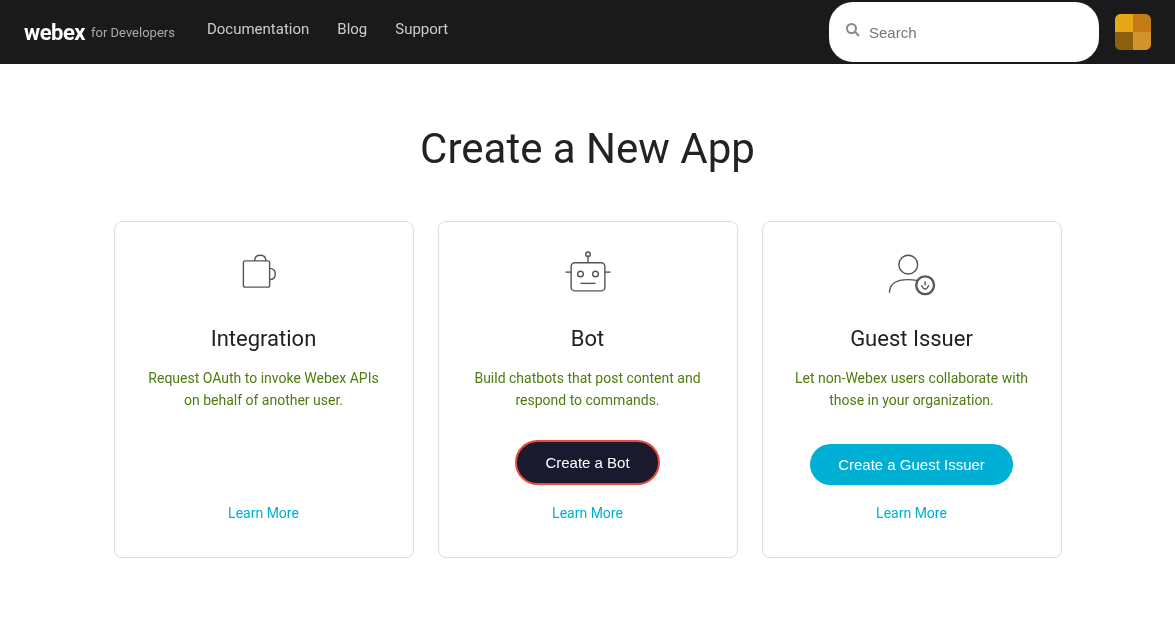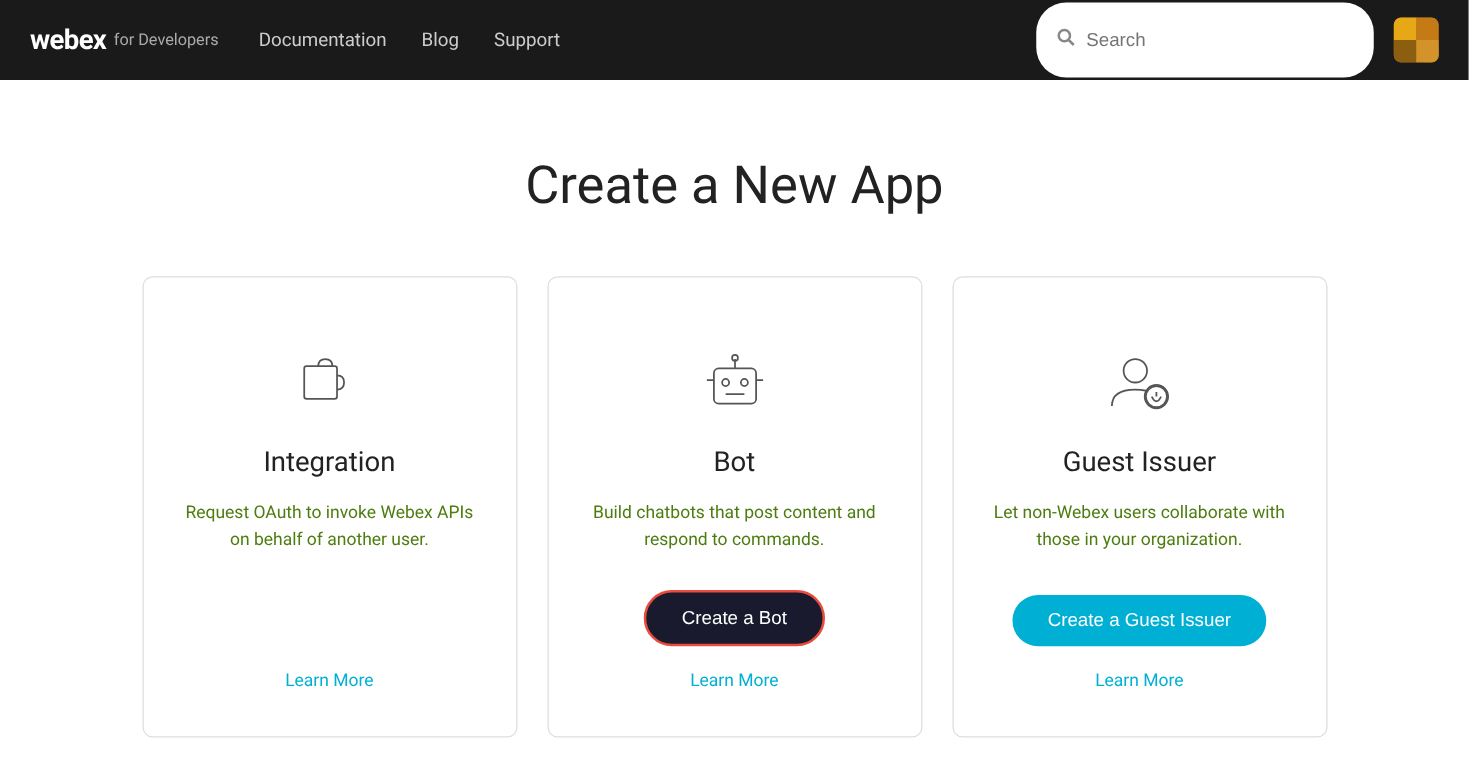--- a/index.html
+++ b/index.html
@@ -9,21 +9,20 @@
     .header {
       background: #1a1a1a;
       height: 64px;
       display: flex;
       align-items: center;
       padding: 0 24px;
       justify-content: space-between;
     }
     .header-left {
       display: flex;
-      align-items: center;
       gap: 32px;
     }
     .logo {
       display: flex;
       align-items: center;
       gap: 6px;
     }
     .logo-webex {
       color: #fff;
       font-size: 22px;
@@ -106,21 +105,21 @@
       gap: 24px;
       justify-content: center;
       width: 100%;
       max-width: 1000px;
     }
     .card {
       background: #fff;
       border: 1px solid #ddd;
       border-radius: 8px;
       width: 300px;
-      padding: 52px 28px 36px;
+      padding: 20px 28px 36px;
       display: flex;
       flex-direction: column;
       align-items: center;
       text-align: center;
       gap: 0;
     }
     .card-icon {
       width: 64px;
       height: 64px;
       margin-bottom: 20px;

